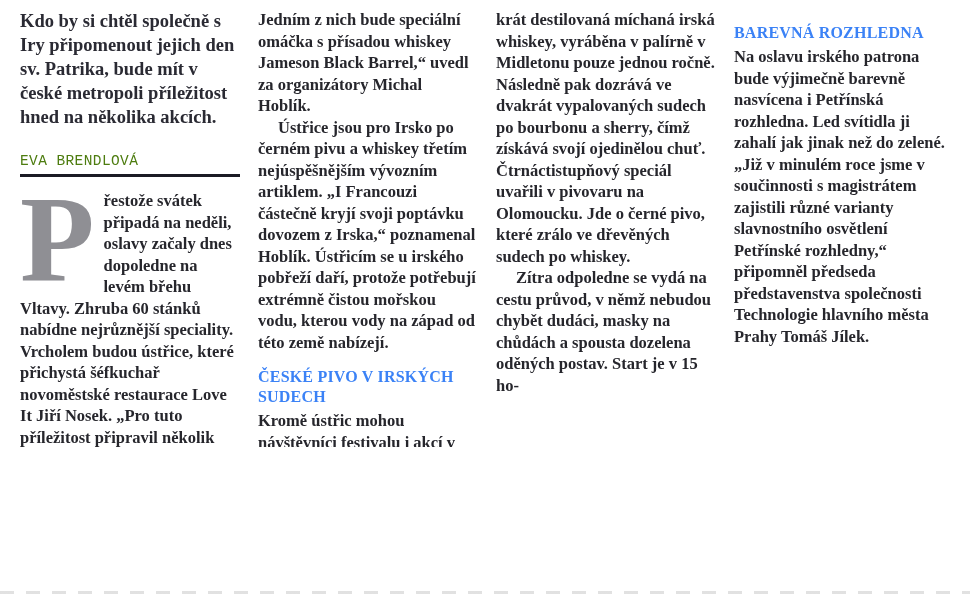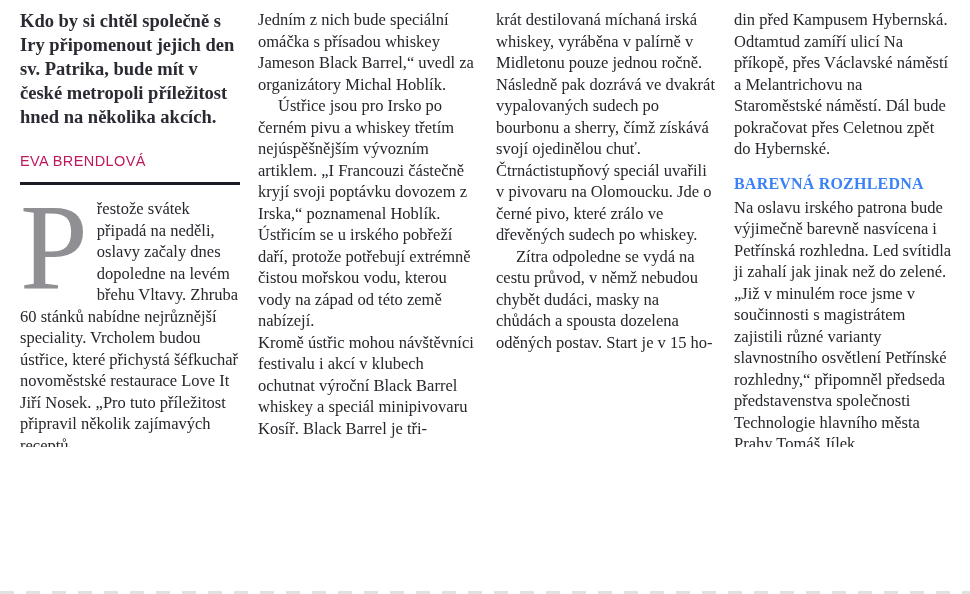--- a/index.html
+++ b/index.html
@@ -37,42 +37,43 @@
   
   .lead {
     font-size: 18.5px;
     line-height: 24px;
     font-weight: 700;
     color: #2a2a33;
   }
   .lead + .lead { margin-top: 22px; }
   .byline {
     margin-top: 24px;
-    padding-bottom: 13px;
+    padding-bottom: 5px;
     border-bottom: 3px solid #1b1b24;
-    font-family: Liberation Sans, sans-serif;
+    font-family: Liberation Mono, monospace;
     font-size: 14.5px;
     letter-spacing: 0.4px;
-    color: #be185d;
+    color: #4d7c0f;
   }
   .dropcap-para { margin-top: 13px; }
   .dropcap {
     float: left;
     font-size: 122px;
     line-height: 94px;
     color: #8f8f94;
     margin: 3px 9px 0 0;
     font-family: "Liberation Serif", serif;
   }
 
   
   .body-text {
     font-size: 16.5px;
     line-height: 21.5px;
     color: #26262c;
+    font-weight: bold;
   }
   .body-text.indent { text-indent: 20px; }
   .subhead {
     font-size: 16px;
     line-height: 20px;
     font-weight: 700;
     color: #3b82f6;
     margin-top: 14px;
     margin-bottom: 3px;
     letter-spacing: 0.2px;
@@ -102,30 +103,30 @@
 
     <div class="col">
       <p class="lead">Kdo by si chtěl společně s Iry připomenout jejich den sv. Patrika, bude mít v české metropoli příležitost hned na několika akcích.</p>
       <div class="byline">EVA BRENDLOVÁ</div>
       <p class="body-text dropcap-para"><span class="dropcap">P</span><span>řestože svátek připadá na neděli, oslavy začaly dnes dopoledne na levém břehu Vltavy. Zhruba 60 stánků nabídne nejrůznější speciality. Vrcholem budou ústřice, které přichystá šéfkuchař novoměstské restaurace Love It Jiří Nosek. „Pro tuto příležitost připravil několik zajímavých receptů.</span></p>
     </div>
 
     <div class="col">
       <p class="body-text">Jedním z nich bude speciální omáčka s přísadou whiskey Jameson Black Barrel,“ uvedl za organizátory Michal Hoblík.</p>
       <p class="body-text indent">Ústřice jsou pro Irsko po černém pivu a whiskey třetím nejúspěšnějším vývozním artiklem. „I Francouzi částečně kryjí svoji poptávku dovozem z Irska,“ poznamenal Hoblík. Ústřicím se u irského pobřeží daří, protože potřebují extrémně čistou mořskou vodu, kterou vody na západ od této země nabízejí.</p>
+      <h2 class="subhead">ČESKÉ PIVO V IRSKÝCH SUDECH</h2>
       <p class="body-text">Kromě ústřic mohou návštěvníci festivalu i akcí v klubech ochutnat výroční Black Barrel whiskey a speciál minipivovaru Kosíř. Black Barrel je tři-</p>
     </div>
 
     <div class="col">
       <p class="body-text">krát destilovaná míchaná irská whiskey, vyráběna v palírně v Midletonu pouze jednou ročně. Následně pak dozrává ve dvakrát vypalovaných sudech po bourbonu a sherry, čímž získává svojí ojedinělou chuť. Čtrnáctistupňový speciál uvařili v pivovaru na Olomoucku. Jde o černé pivo, které zrálo ve dřevěných sudech po whiskey.</p>
       <p class="body-text indent">Zítra odpoledne se vydá na cestu průvod, v němž nebudou chybět dudáci, masky na chůdách a spousta dozelena oděných postav. Start je v 15 ho-</p>
     </div>
 
     <div class="col">
-      <p class="body-text">din před Kampusem Hybernská. Odtamtud zamíří ulicí Na příkopě, přes Václavské náměstí a Melantrichovu na Staroměstské náměstí. Dál bude pokračovat přes Celetnou zpět do Hybernské.</p>
       <h2 class="subhead">BAREVNÁ ROZHLEDNA</h2>
       <p class="body-text">Na oslavu irského patrona bude výjimečně barevně nasvícena i Petřínská rozhledna. Led svítidla ji zahalí jak jinak než do zelené. „Již v minulém roce jsme v součinnosti s magistrátem zajistili různé varianty slavnostního osvětlení Petřínské rozhledny,“ připomněl předseda představenstva společnosti Technologie hlavního města Prahy Tomáš Jílek.</p>
     </div>
 
   </div>
 </div>
 
 <div class="bottom-cut"></div>
 
 </body></html>

